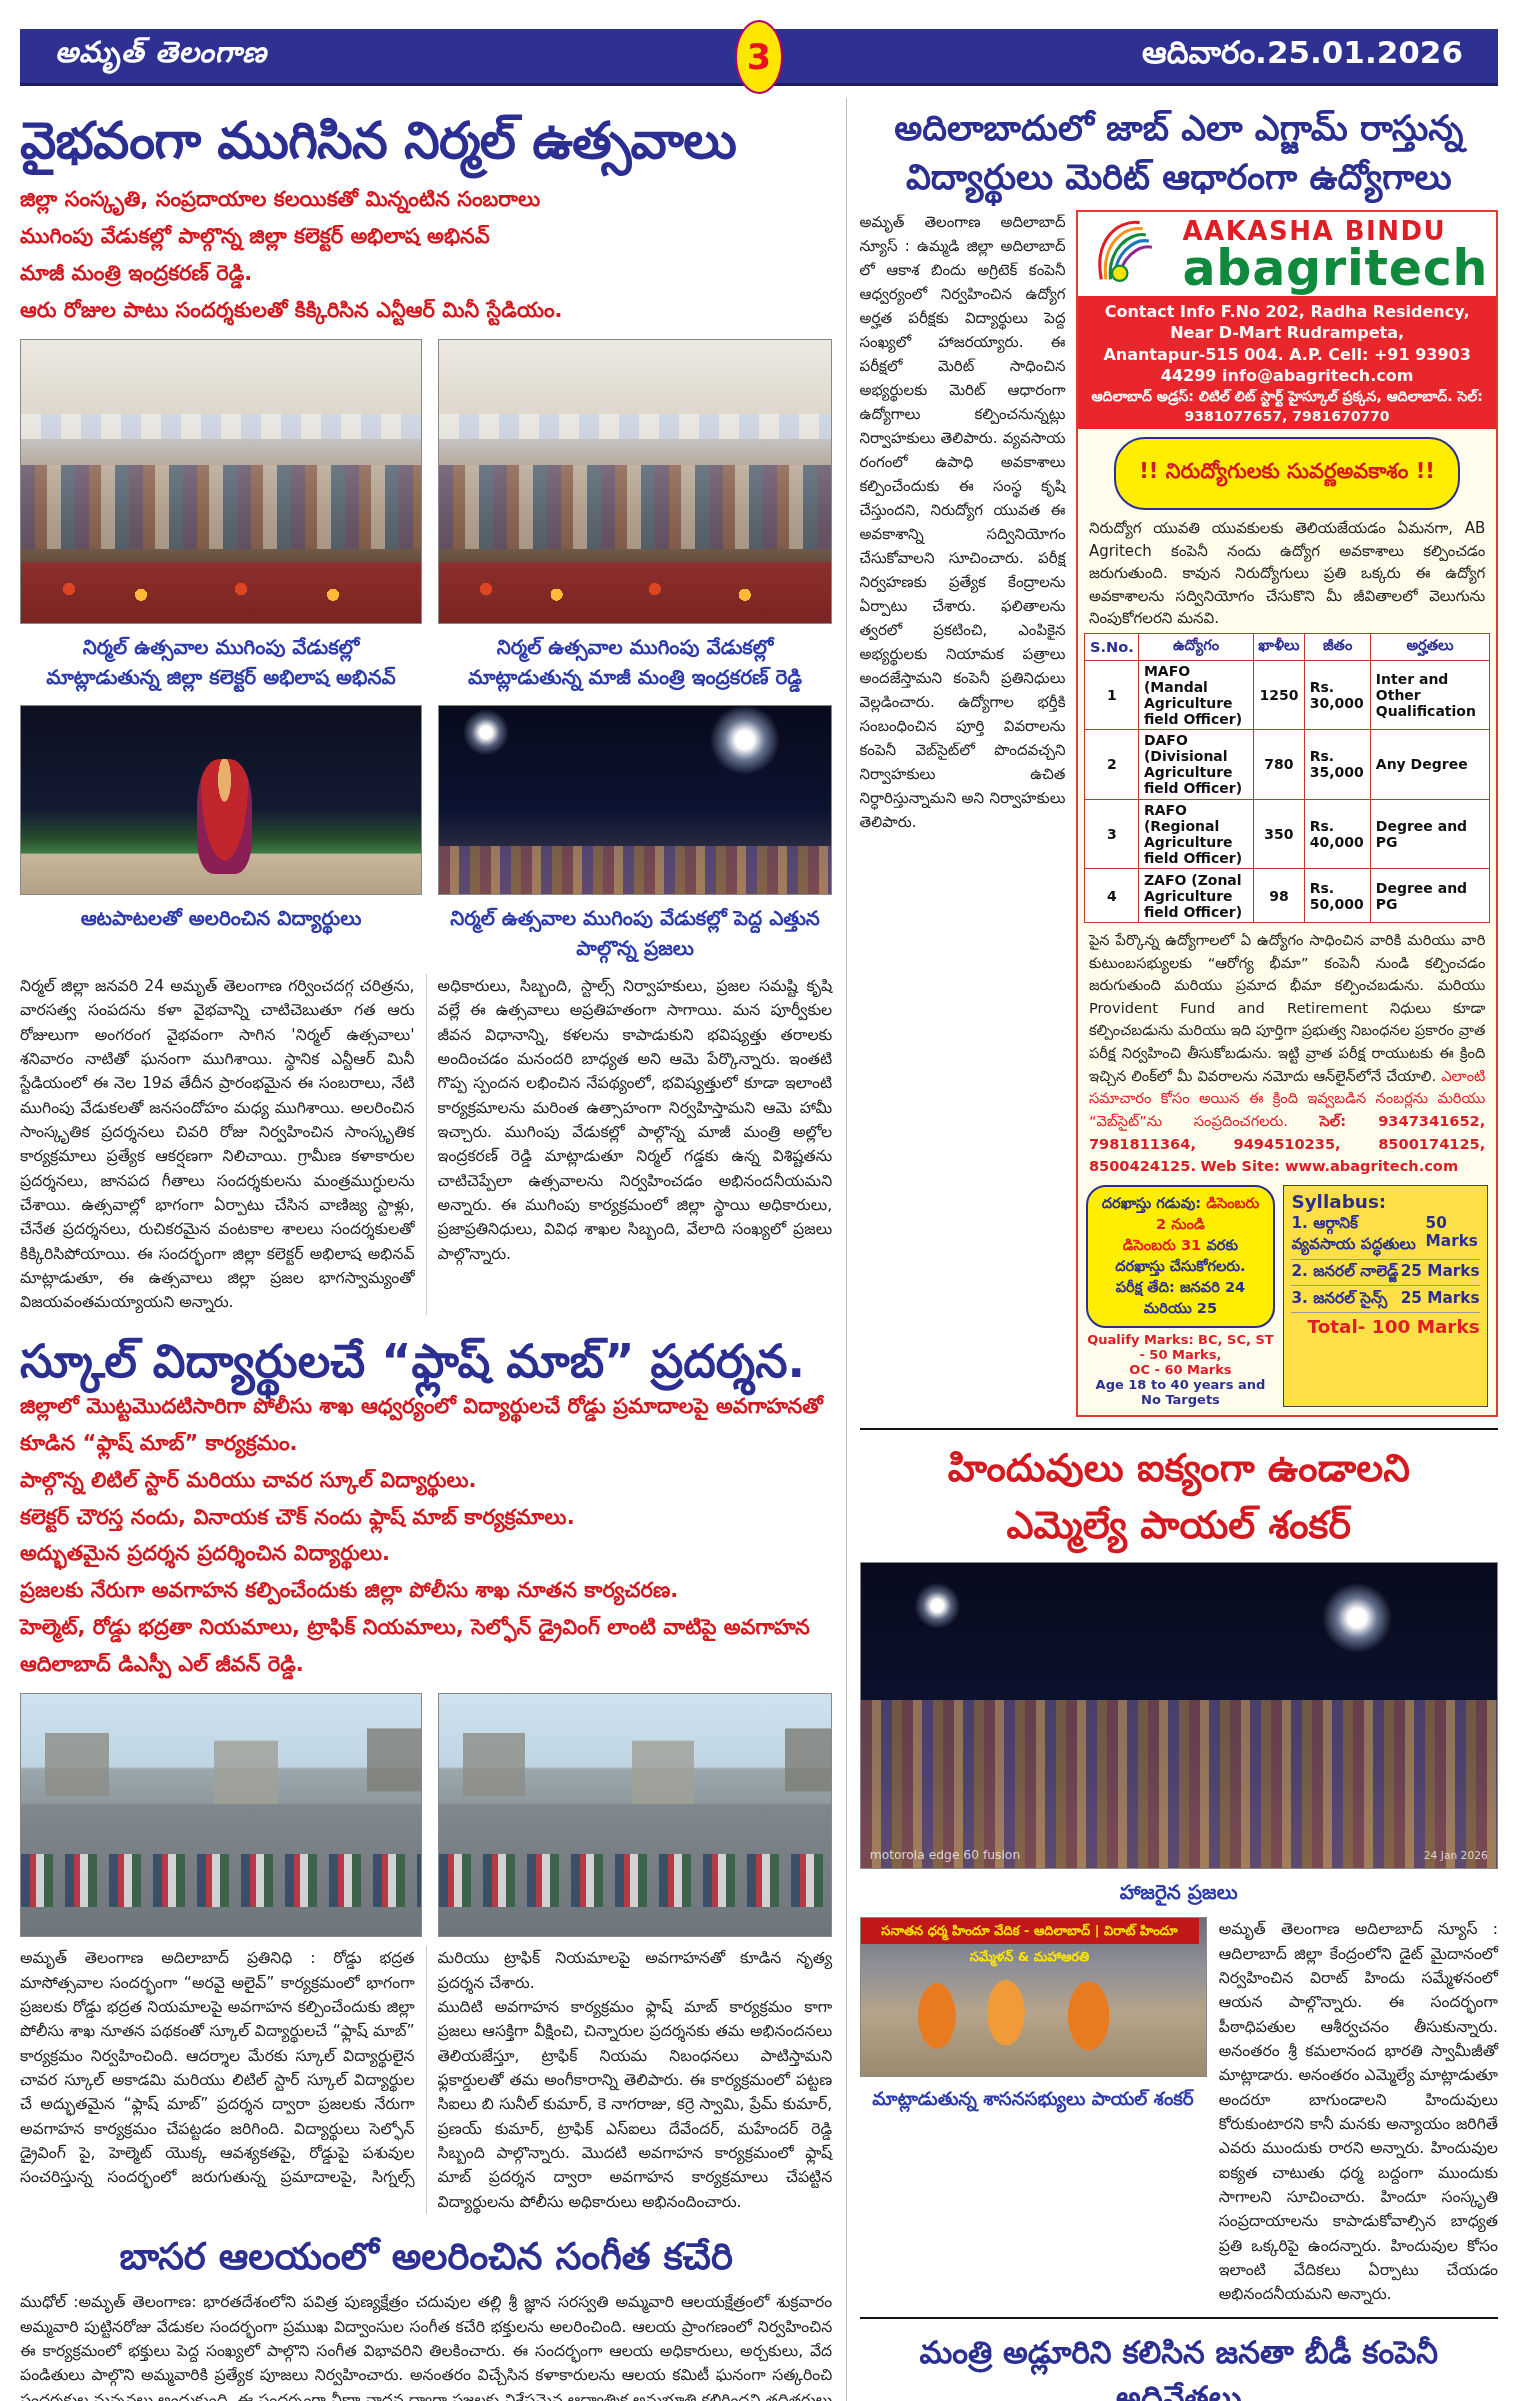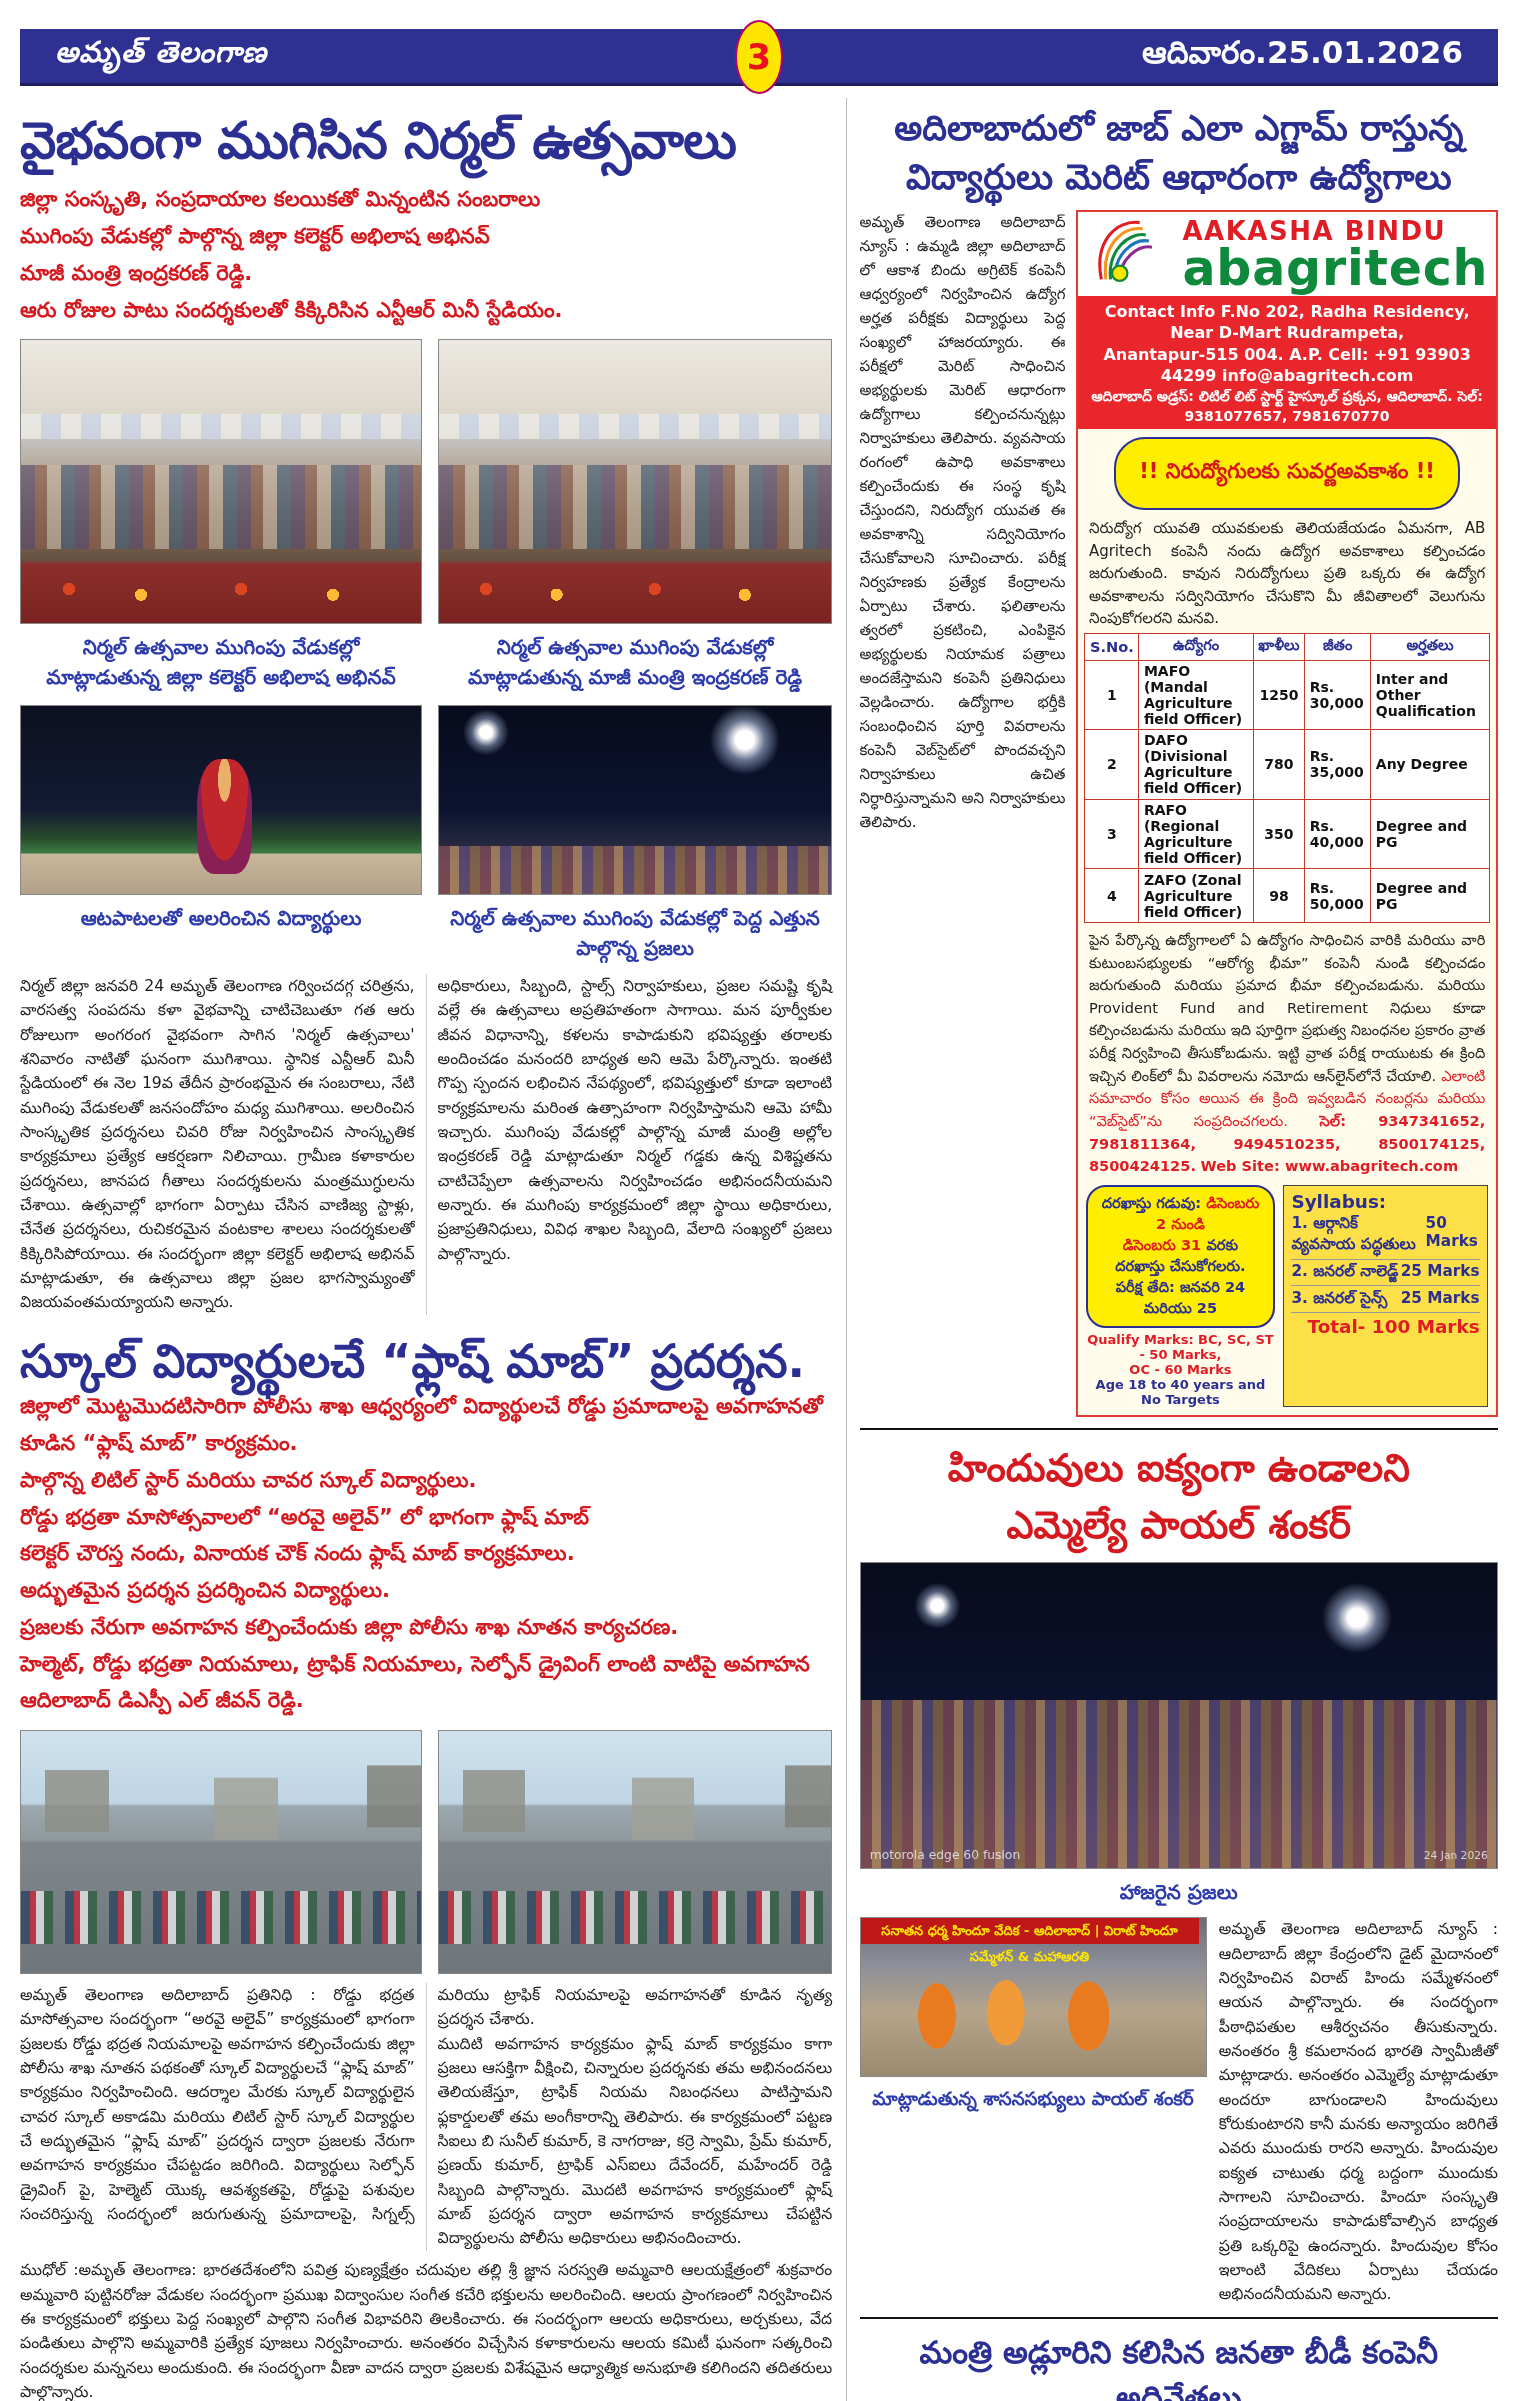--- a/index.html
+++ b/index.html
@@ -183,21 +183,20 @@
 
       <div class="twocol bodytxt" style="margin-top:7.7px;">
         <p>నిర్మల్ జిల్లా జనవరి 24 అమృత్ తెలంగాణ గర్వించదగ్గ చరిత్రను, వారసత్వ సంపదను కళా వైభవాన్ని చాటిచెబుతూ గత ఆరు రోజులుగా అంగరంగ వైభవంగా సాగిన 'నిర్మల్ ఉత్సవాలు' శనివారం నాటితో ఘనంగా ముగిశాయి. స్థానిక ఎన్టీఆర్ మినీ స్టేడియంలో ఈ నెల 19వ తేదీన ప్రారంభమైన ఈ సంబరాలు, నేటి ముగింపు వేడుకలతో జనసందోహం మధ్య ముగిశాయి. అలరించిన సాంస్కృతిక ప్రదర్శనలు చివరి రోజు నిర్వహించిన సాంస్కృతిక కార్యక్రమాలు ప్రత్యేక ఆకర్షణగా నిలిచాయి. గ్రామీణ కళాకారుల ప్రదర్శనలు, జానపద గీతాలు సందర్శకులను మంత్రముగ్ధులను చేశాయి. ఉత్సవాల్లో భాగంగా ఏర్పాటు చేసిన వాణిజ్య స్టాళ్లు, చేనేత ప్రదర్శనలు, రుచికరమైన వంటకాల శాలలు సందర్శకులతో కిక్కిరిసిపోయాయి. ఈ సందర్భంగా జిల్లా కలెక్టర్ అభిలాష అభినవ్ మాట్లాడుతూ, ఈ ఉత్సవాలు జిల్లా ప్రజల భాగస్వామ్యంతో విజయవంతమయ్యాయని అన్నారు.</p>
         <p>అధికారులు, సిబ్బంది, స్టాల్స్ నిర్వాహకులు, ప్రజల సమష్టి కృషి వల్లే ఈ ఉత్సవాలు అప్రతిహతంగా సాగాయి. మన పూర్వీకుల జీవన విధానాన్ని, కళలను కాపాడుకుని భవిష్యత్తు తరాలకు అందించడం మనందరి బాధ్యత అని ఆమె పేర్కొన్నారు. ఇంతటి గొప్ప స్పందన లభించిన నేపథ్యంలో, భవిష్యత్తులో కూడా ఇలాంటి కార్యక్రమాలను మరింత ఉత్సాహంగా నిర్వహిస్తామని ఆమె హామీ ఇచ్చారు. ముగింపు వేడుకల్లో పాల్గొన్న మాజీ మంత్రి అల్లోల ఇంద్రకరణ్ రెడ్డి మాట్లాడుతూ నిర్మల్ గడ్డకు ఉన్న విశిష్టతను చాటిచెప్పేలా ఉత్సవాలను నిర్వహించడం అభినందనీయమని అన్నారు. ఈ ముగింపు కార్యక్రమంలో జిల్లా స్థాయి అధికారులు, ప్రజాప్రతినిధులు, వివిధ శాఖల సిబ్బంది, వేలాది సంఖ్యలో ప్రజలు పాల్గొన్నారు.</p>
       </div>
 
       <h2 class="hl-blue-lg" style="margin-top:20px;">స్కూల్ విద్యార్థులచే “ఫ్లాష్ మాబ్” ప్రదర్శన.</h2>
       <div class="redlines" style="margin-top:1px;">
         <div>జిల్లాలో మొట్టమొదటిసారిగా పోలీసు శాఖ ఆధ్వర్యంలో విద్యార్థులచే రోడ్డు ప్రమాదాలపై అవగాహనతో కూడిన “ఫ్లాష్ మాబ్” కార్యక్రమం.</div>
         <div>పాల్గొన్న లిటిల్ స్టార్ మరియు చావర స్కూల్ విద్యార్థులు.</div>
-        <div>రోడ్డు భద్రతా మాసోత్సవాలలో “అరవై అలైవ్” లో భాగంగా ఫ్లాష్ మాబ్</div>
         <div>కలెక్టర్ చౌరస్త నందు, వినాయక చౌక్ నందు ఫ్లాష్ మాబ్ కార్యక్రమాలు.</div>
         <div>అద్భుతమైన ప్రదర్శన ప్రదర్శించిన విద్యార్థులు.</div>
         <div>ప్రజలకు నేరుగా అవగాహన కల్పించేందుకు జిల్లా పోలీసు శాఖ నూతన కార్యచరణ.</div>
         <div>హెల్మెట్, రోడ్డు భద్రతా నియమాలు, ట్రాఫిక్ నియమాలు, సెల్ఫోన్ డ్రైవింగ్ లాంటి వాటిపై అవగాహన</div>
         <div>ఆదిలాబాద్ డిఎస్పీ ఎల్ జీవన్ రెడ్డి.</div>
       </div>
 
       <div class="prow">
         <div class="photo ph-road" style="width:402px;height:244px;">
           <div class="bld"></div>
@@ -207,20 +206,21 @@
           <div class="bld"></div>
           <div class="folks"></div>
         </div>
       </div>
 
       <div class="twocol bodytxt" style="margin-top:9.2px;">
         <p>అమృత్ తెలంగాణ అదిలాబాద్ ప్రతినిధి : రోడ్డు భద్రత మాసోత్సవాల సందర్భంగా “అరవై అలైవ్” కార్యక్రమంలో భాగంగా ప్రజలకు రోడ్డు భద్రత నియమాలపై అవగాహన కల్పించేందుకు జిల్లా పోలీసు శాఖ నూతన పథకంతో స్కూల్ విద్యార్థులచే “ఫ్లాష్ మాబ్” కార్యక్రమం నిర్వహించింది. ఆదర్శాల మేరకు స్కూల్ విద్యార్థులైన చావర స్కూల్ అకాడమి మరియు లిటిల్ స్టార్ స్కూల్ విద్యార్థుల చే అద్భుతమైన “ఫ్లాష్ మాబ్” ప్రదర్శన ద్వారా ప్రజలకు నేరుగా అవగాహన కార్యక్రమం చేపట్టడం జరిగింది. విద్యార్థులు సెల్ఫోన్ డ్రైవింగ్ పై, హెల్మెట్ యొక్క ఆవశ్యకతపై, రోడ్డుపై పశువుల సంచరిస్తున్న సందర్భంలో జరుగుతున్న ప్రమాదాలపై, సిగ్నల్స్ మరియు ట్రాఫిక్ నియమాలపై అవగాహనతో కూడిన నృత్య ప్రదర్శన చేశారు.</p>
         <p>ముదిటి అవగాహన కార్యక్రమం ఫ్లాష్ మాబ్ కార్యక్రమం కాగా ప్రజలు ఆసక్తిగా వీక్షించి, చిన్నారుల ప్రదర్శనకు తమ అభినందనలు తెలియజేస్తూ, ట్రాఫిక్ నియమ నిబంధనలు పాటిస్తామని ఫ్లకార్డులతో తమ అంగీకారాన్ని తెలిపారు. ఈ కార్యక్రమంలో పట్టణ సిఐలు బి సునీల్ కుమార్, కె నాగరాజు, కర్రె స్వామి, ప్రేమ్ కుమార్, ప్రణయ్ కుమార్, ట్రాఫిక్ ఎస్ఐలు దేవేందర్, మహేందర్ రెడ్డి సిబ్బంది పాల్గొన్నారు. మొదటి అవగాహన కార్యక్రమంలో ఫ్లాష్ మాబ్ ప్రదర్శన ద్వారా అవగాహన కార్యక్రమాలు చేపట్టిన విద్యార్థులను పోలీసు అధికారులు అభినందించారు.</p>
       </div>
 
+      <h2 class="hl-blue-md" style="margin-top:17px;font-size:37px;">బాసర ఆలయంలో అలరించిన సంగీత కచేరి</h2>
       <p class="bodytxt" style="margin-top:7.7px;">ముధోల్ :అమృత్ తెలంగాణ: భారతదేశంలోని పవిత్ర పుణ్యక్షేత్రం చదువుల తల్లి శ్రీ జ్ఞాన సరస్వతి అమ్మవారి ఆలయక్షేత్రంలో శుక్రవారం అమ్మవారి పుట్టినరోజు వేడుకల సందర్భంగా ప్రముఖ విద్వాంసుల సంగీత కచేరి భక్తులను అలరించింది. ఆలయ ప్రాంగణంలో నిర్వహించిన ఈ కార్యక్రమంలో భక్తులు పెద్ద సంఖ్యలో పాల్గొని సంగీత విభావరిని తిలకించారు. ఈ సందర్భంగా ఆలయ అధికారులు, అర్చకులు, వేద పండితులు పాల్గొని అమ్మవారికి ప్రత్యేక పూజలు నిర్వహించారు. అనంతరం విచ్చేసిన కళాకారులను ఆలయ కమిటీ ఘనంగా సత్కరించి సందర్శకుల మన్ననలు అందుకుంది. ఈ సందర్భంగా వీణా వాదన ద్వారా ప్రజలకు విశేషమైన ఆధ్యాత్మిక అనుభూతి కలిగిందని తదితరులు పాల్గొన్నారు.</p>
     </div>
 
     <div class="col-right">
 
       <h2 class="hl-blue-md" style="margin-top:6.1px;">అదిలాబాదులో జాబ్ ఎలా ఎగ్జామ్ రాస్తున్న విద్యార్థులు మెరిట్ ఆధారంగా ఉద్యోగాలు</h2>
 
       <div class="adwrap">
         <div class="job-side">అమృత్ తెలంగాణ అదిలాబాద్ న్యూస్ : ఉమ్మడి జిల్లా అదిలాబాద్ లో ఆకాశ బిందు అగ్రిటెక్ కంపెనీ ఆధ్వర్యంలో నిర్వహించిన ఉద్యోగ అర్హత పరీక్షకు విద్యార్థులు పెద్ద సంఖ్యలో హాజరయ్యారు. ఈ పరీక్షలో మెరిట్ సాధించిన అభ్యర్థులకు మెరిట్ ఆధారంగా ఉద్యోగాలు కల్పించనున్నట్లు నిర్వాహకులు తెలిపారు. వ్యవసాయ రంగంలో ఉపాధి అవకాశాలు కల్పించేందుకు ఈ సంస్థ కృషి చేస్తుందని, నిరుద్యోగ యువత ఈ అవకాశాన్ని సద్వినియోగం చేసుకోవాలని సూచించారు. పరీక్ష నిర్వహణకు ప్రత్యేక కేంద్రాలను ఏర్పాటు చేశారు. ఫలితాలను త్వరలో ప్రకటించి, ఎంపికైన అభ్యర్థులకు నియామక పత్రాలు అందజేస్తామని కంపెనీ ప్రతినిధులు వెల్లడించారు. ఉద్యోగాల భర్తీకి సంబంధించిన పూర్తి వివరాలను కంపెనీ వెబ్‌సైట్‌లో పొందవచ్చని నిర్వాహకులు ఉచిత నిర్ధారిస్తున్నామని అని నిర్వాహకులు తెలిపారు.</div>
 

